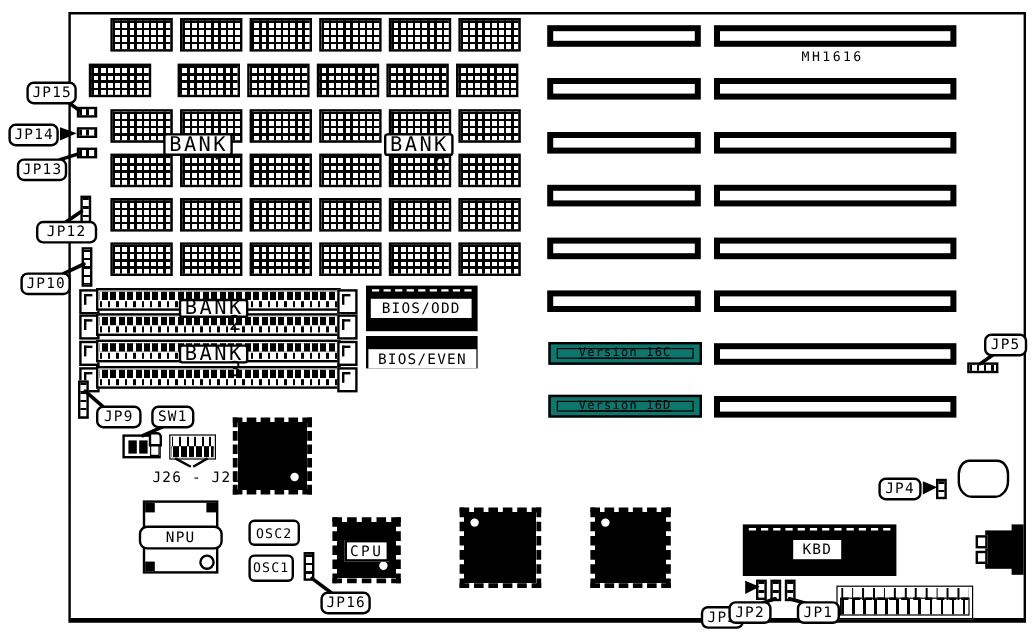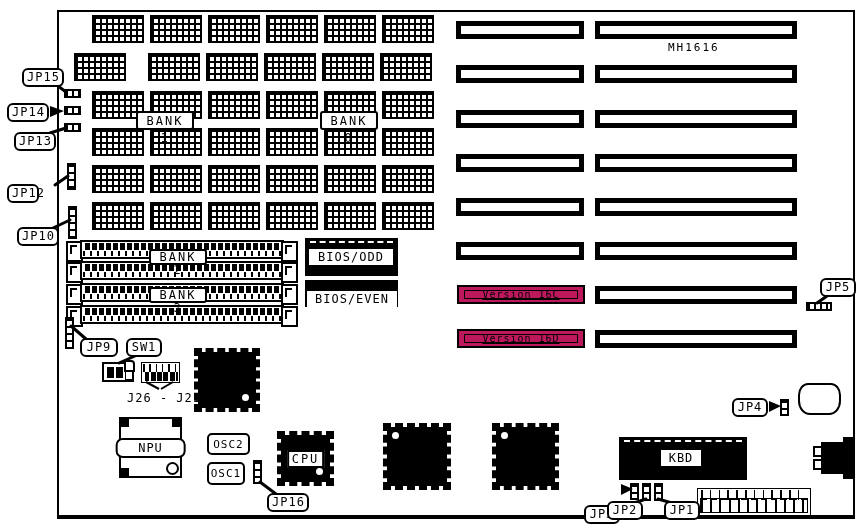--- a/index.html
+++ b/index.html
@@ -7,38 +7,38 @@
           font-family:"DejaVu Sans Mono",monospace;color:#000;}
   .abs{position:absolute;box-sizing:border-box;}
   
   .board{left:57px;top:10px;width:798px;height:509px;border:2px solid #000;border-bottom-width:4px;background:#fff;}
   
   .dip{width:52px;height:28px;background:#fff;border:2px solid #000;
        background-image:repeating-linear-gradient(90deg,#000 0 2px,transparent 2px 6px),
                         repeating-linear-gradient(180deg,#000 0 2px,transparent 2px 6px);}
   
   .slot{height:18px;background:#fff;border:5px solid #000;}
-  .vslot{left:457px;width:128px;height:19px;border:2px solid #000;background:#be185d;text-decoration:underline;}
+  .vslot{left:457px;width:128px;height:19px;border:2px solid #000;background:#0f766e;text-decoration:underline;}
   .vslot-inner{position:absolute;left:5px;right:5px;top:3px;bottom:3px;border:1px solid #000;}
   .vslot-text{position:absolute;left:0;width:100%;top:2px;text-align:center;font-size:10px;
               letter-spacing:1px;text-decoration:underline;line-height:11px;}
   
   .simm{left:66px;width:232px;height:20px;}
   .simm .bar{position:absolute;left:14px;right:14px;top:0;bottom:1px;border:2px solid #000;background:#fff;}
   .simm .bar .t{position:absolute;left:1px;right:1px;top:1px;height:7px;background:#000;
        background-image:repeating-linear-gradient(90deg,#fff 0 2px,transparent 2px 7px);}
   .simm .bar .b{position:absolute;left:1px;right:1px;bottom:1px;height:5px;
        background-image:repeating-linear-gradient(90deg,#000 0 2px,transparent 2px 7px);}
   .simm .capL,.simm .capR{position:absolute;top:1px;width:13px;height:17px;border:2px solid #000;background:#fff;}
   .simm .capL{left:0;} .simm .capR{right:0;}
   .simm .capL::after,.simm .capR::after{content:"";position:absolute;left:2px;top:2px;width:5px;height:7px;
        border:2px solid #000;border-right:none;border-bottom:none;}
   
-  .bank{background:#fff;border:2px solid #000;border-radius:3px;font-size:12px;letter-spacing:2px;
-        text-align:center;line-height:15px;z-index:3;padding:0 2px;}
+  .bank{background:#fff;border:2px solid #000;border-radius:3px;font-size:17px;letter-spacing:2px;
+        text-align:right;line-height:15px;z-index:3;padding:0 2px;}
   .callout{background:#fff;border:2px solid #000;border-radius:6px;font-size:12px;letter-spacing:1px;
         text-align:center;line-height:15px;z-index:6;padding:0 3px;}
   
   .qfp{border:4px dashed #000;background:#000;background-clip:padding-box;}
   .qfp .dot{position:absolute;width:7px;height:7px;background:#fff;border-radius:50%;}
   .dot.tl{left:5px;top:5px;} .dot.br{right:7px;bottom:7px;}
   .chiplabel{position:absolute;background:#fff;border:2px solid #000;font-size:12px;letter-spacing:2px;
         line-height:14px;padding:0 3px;white-space:nowrap;}
   .blackchip{background:#000;}
   .wdash{position:absolute;left:5px;right:5px;top:3px;border-top:2px dashed #fff;}
@@ -283,21 +283,21 @@
     <g fill="#000">
       <polygon points="50,106 50,117 64,111"></polygon>
       <polygon points="769,401 769,412 781,406"></polygon>
       <polygon points="621,484 621,495 633,489"></polygon>
     </g>
   </svg>
 
   <div class="abs callout" style="left:22px;top:68px;width:42px;">JP15</div>
   <div class="abs callout" style="left:7px;top:103px;width:42px;">JP14</div>
   <div class="abs callout" style="left:14px;top:132px;width:42px;">JP13</div>
-  <div class="abs callout" style="left:7px;top:184px;width:32px;">JP12</div>
+  <div class="abs callout" style="left:30px;top:184px;width:51px;">JP12</div>
   <div class="abs callout" style="left:17px;top:227px;width:42px;">JP10</div>
   <div class="abs callout" style="left:80px;top:338px;width:38px;">JP9</div>
   <div class="abs callout" style="left:126px;top:338px;width:36px;">SW1</div>
   <div class="abs callout" style="left:267px;top:493px;width:42px;">JP16</div>
   <div class="abs callout" style="left:820px;top:278px;width:36px;">JP5</div>
   <div class="abs callout" style="left:732px;top:398px;width:36px;">JP4</div>
   <div class="abs callout" style="left:584px;top:482px;width:36px;margin-top:23px;">JP3</div>
   <div class="abs callout" style="left:607px;top:501px;width:36px;">JP2</div>
   <div class="abs callout" style="left:664px;top:501px;width:36px;">JP1</div>
 

